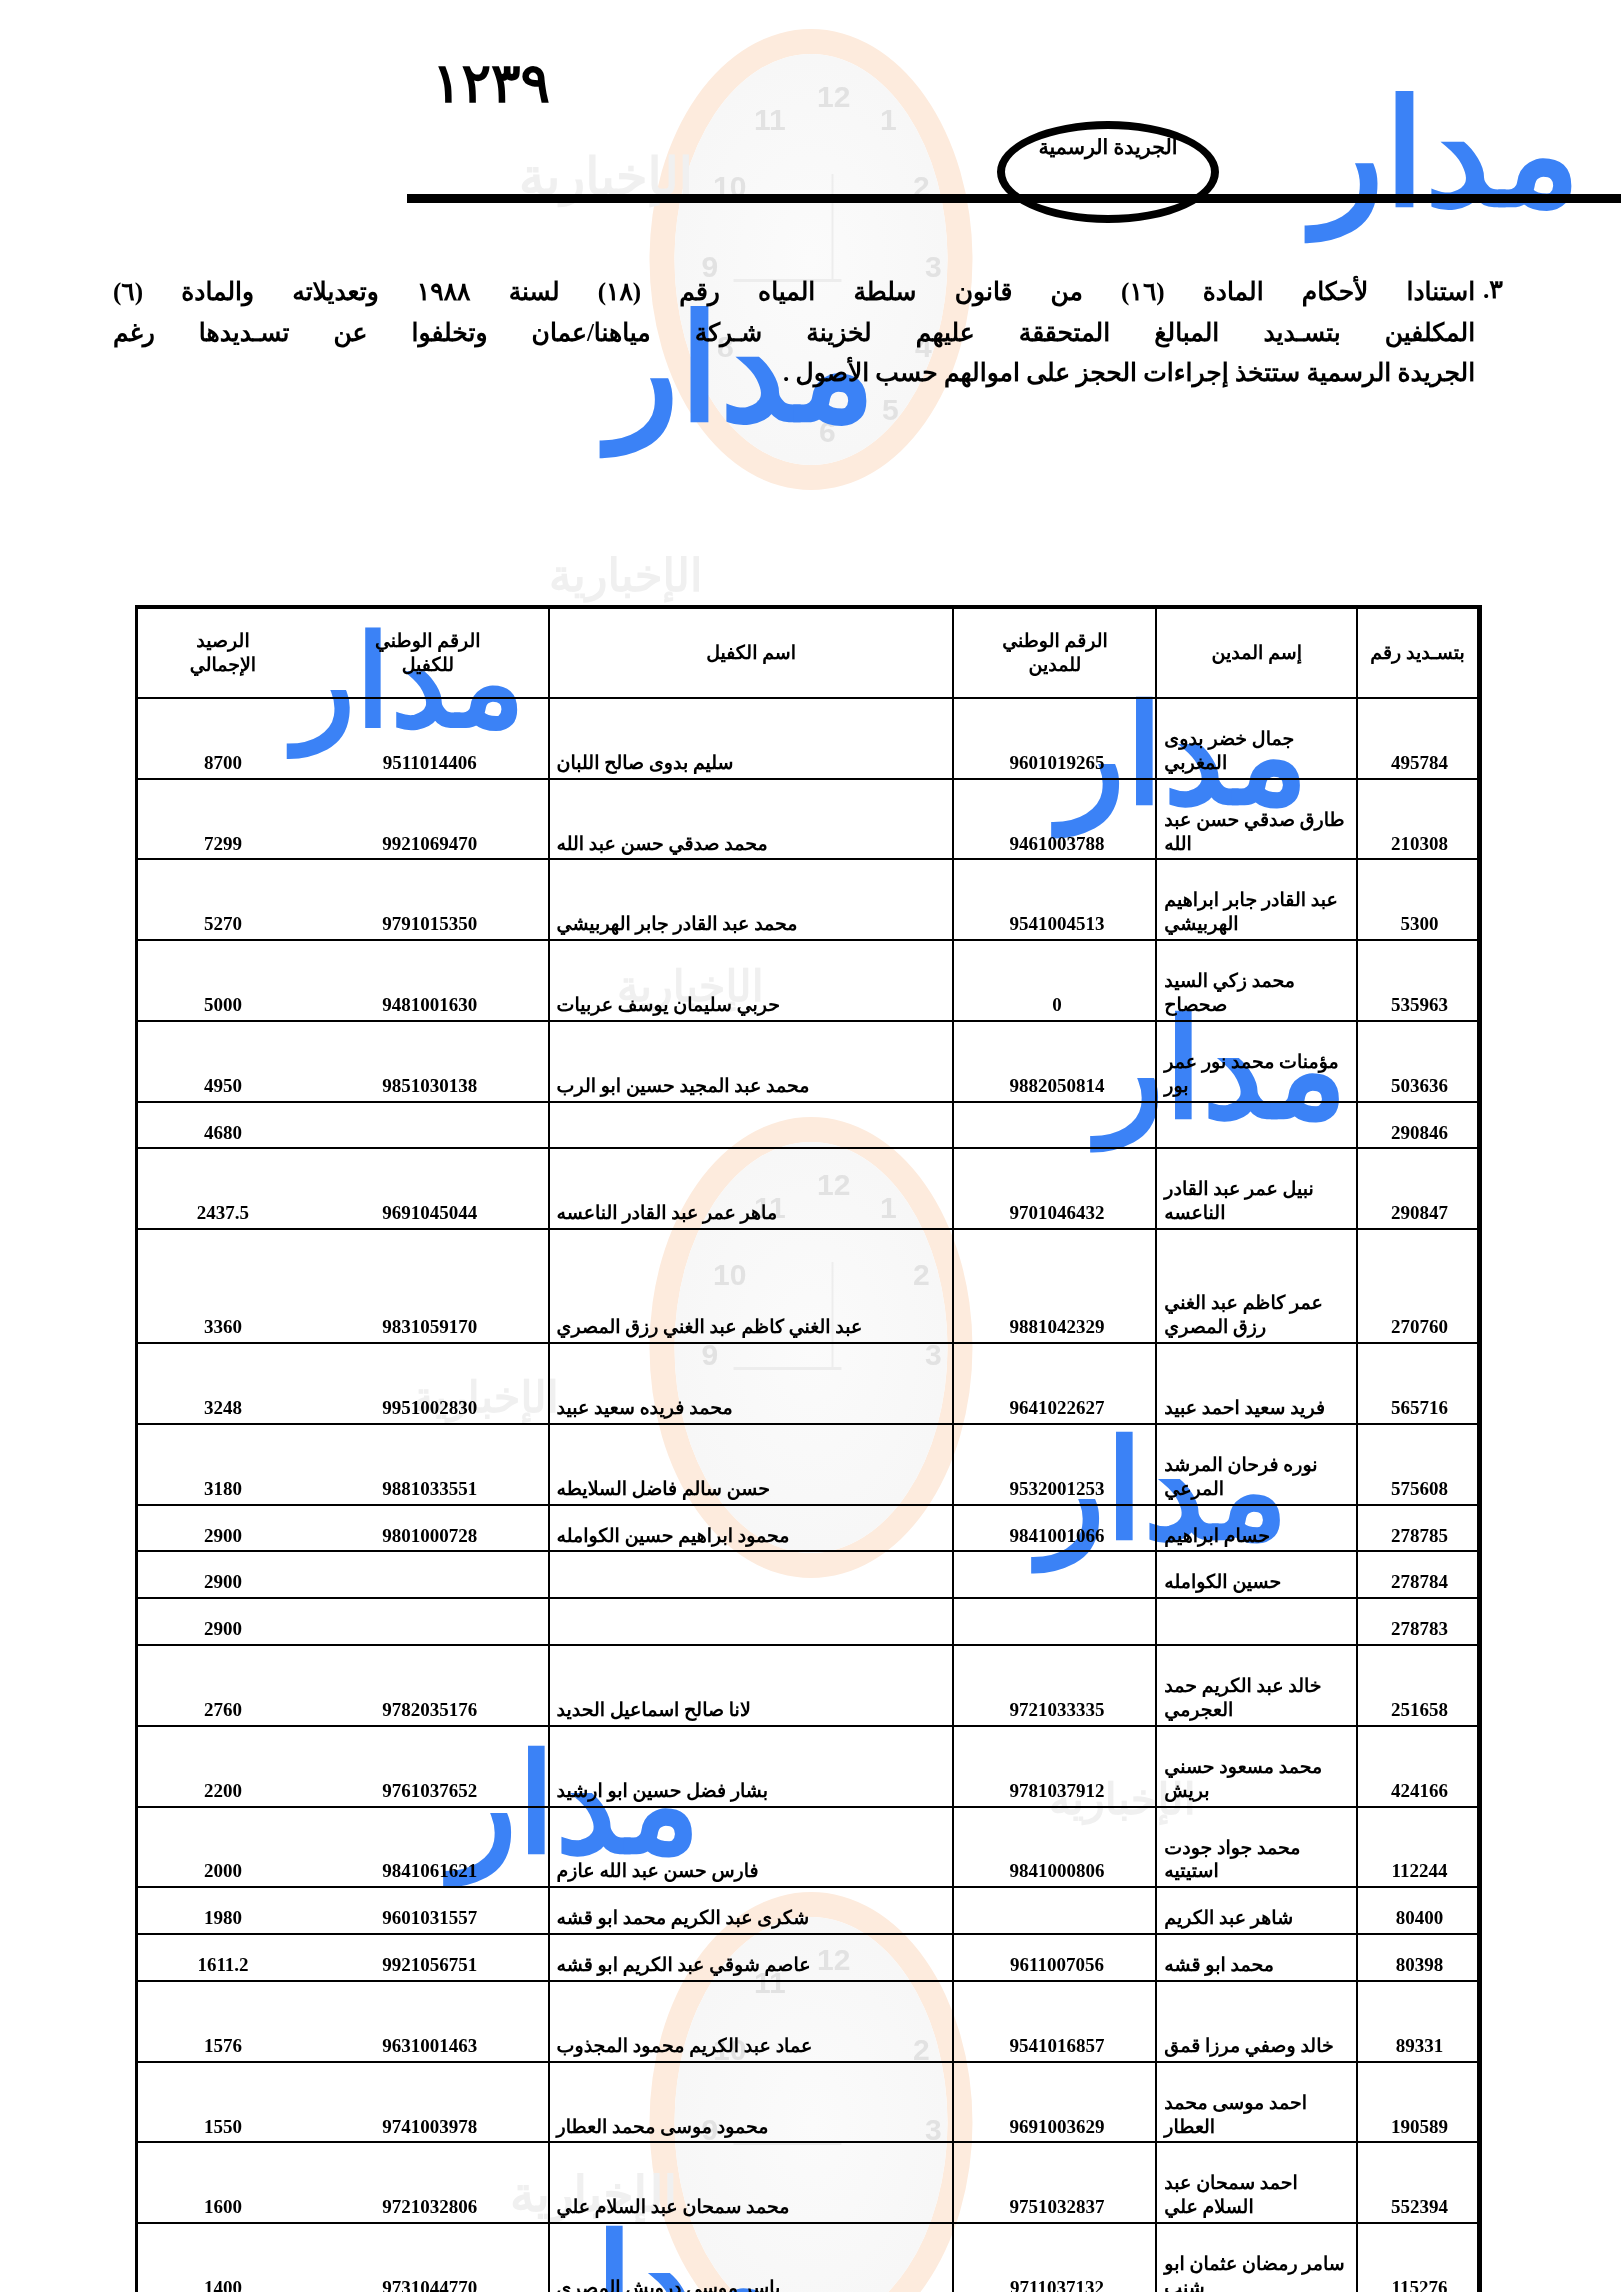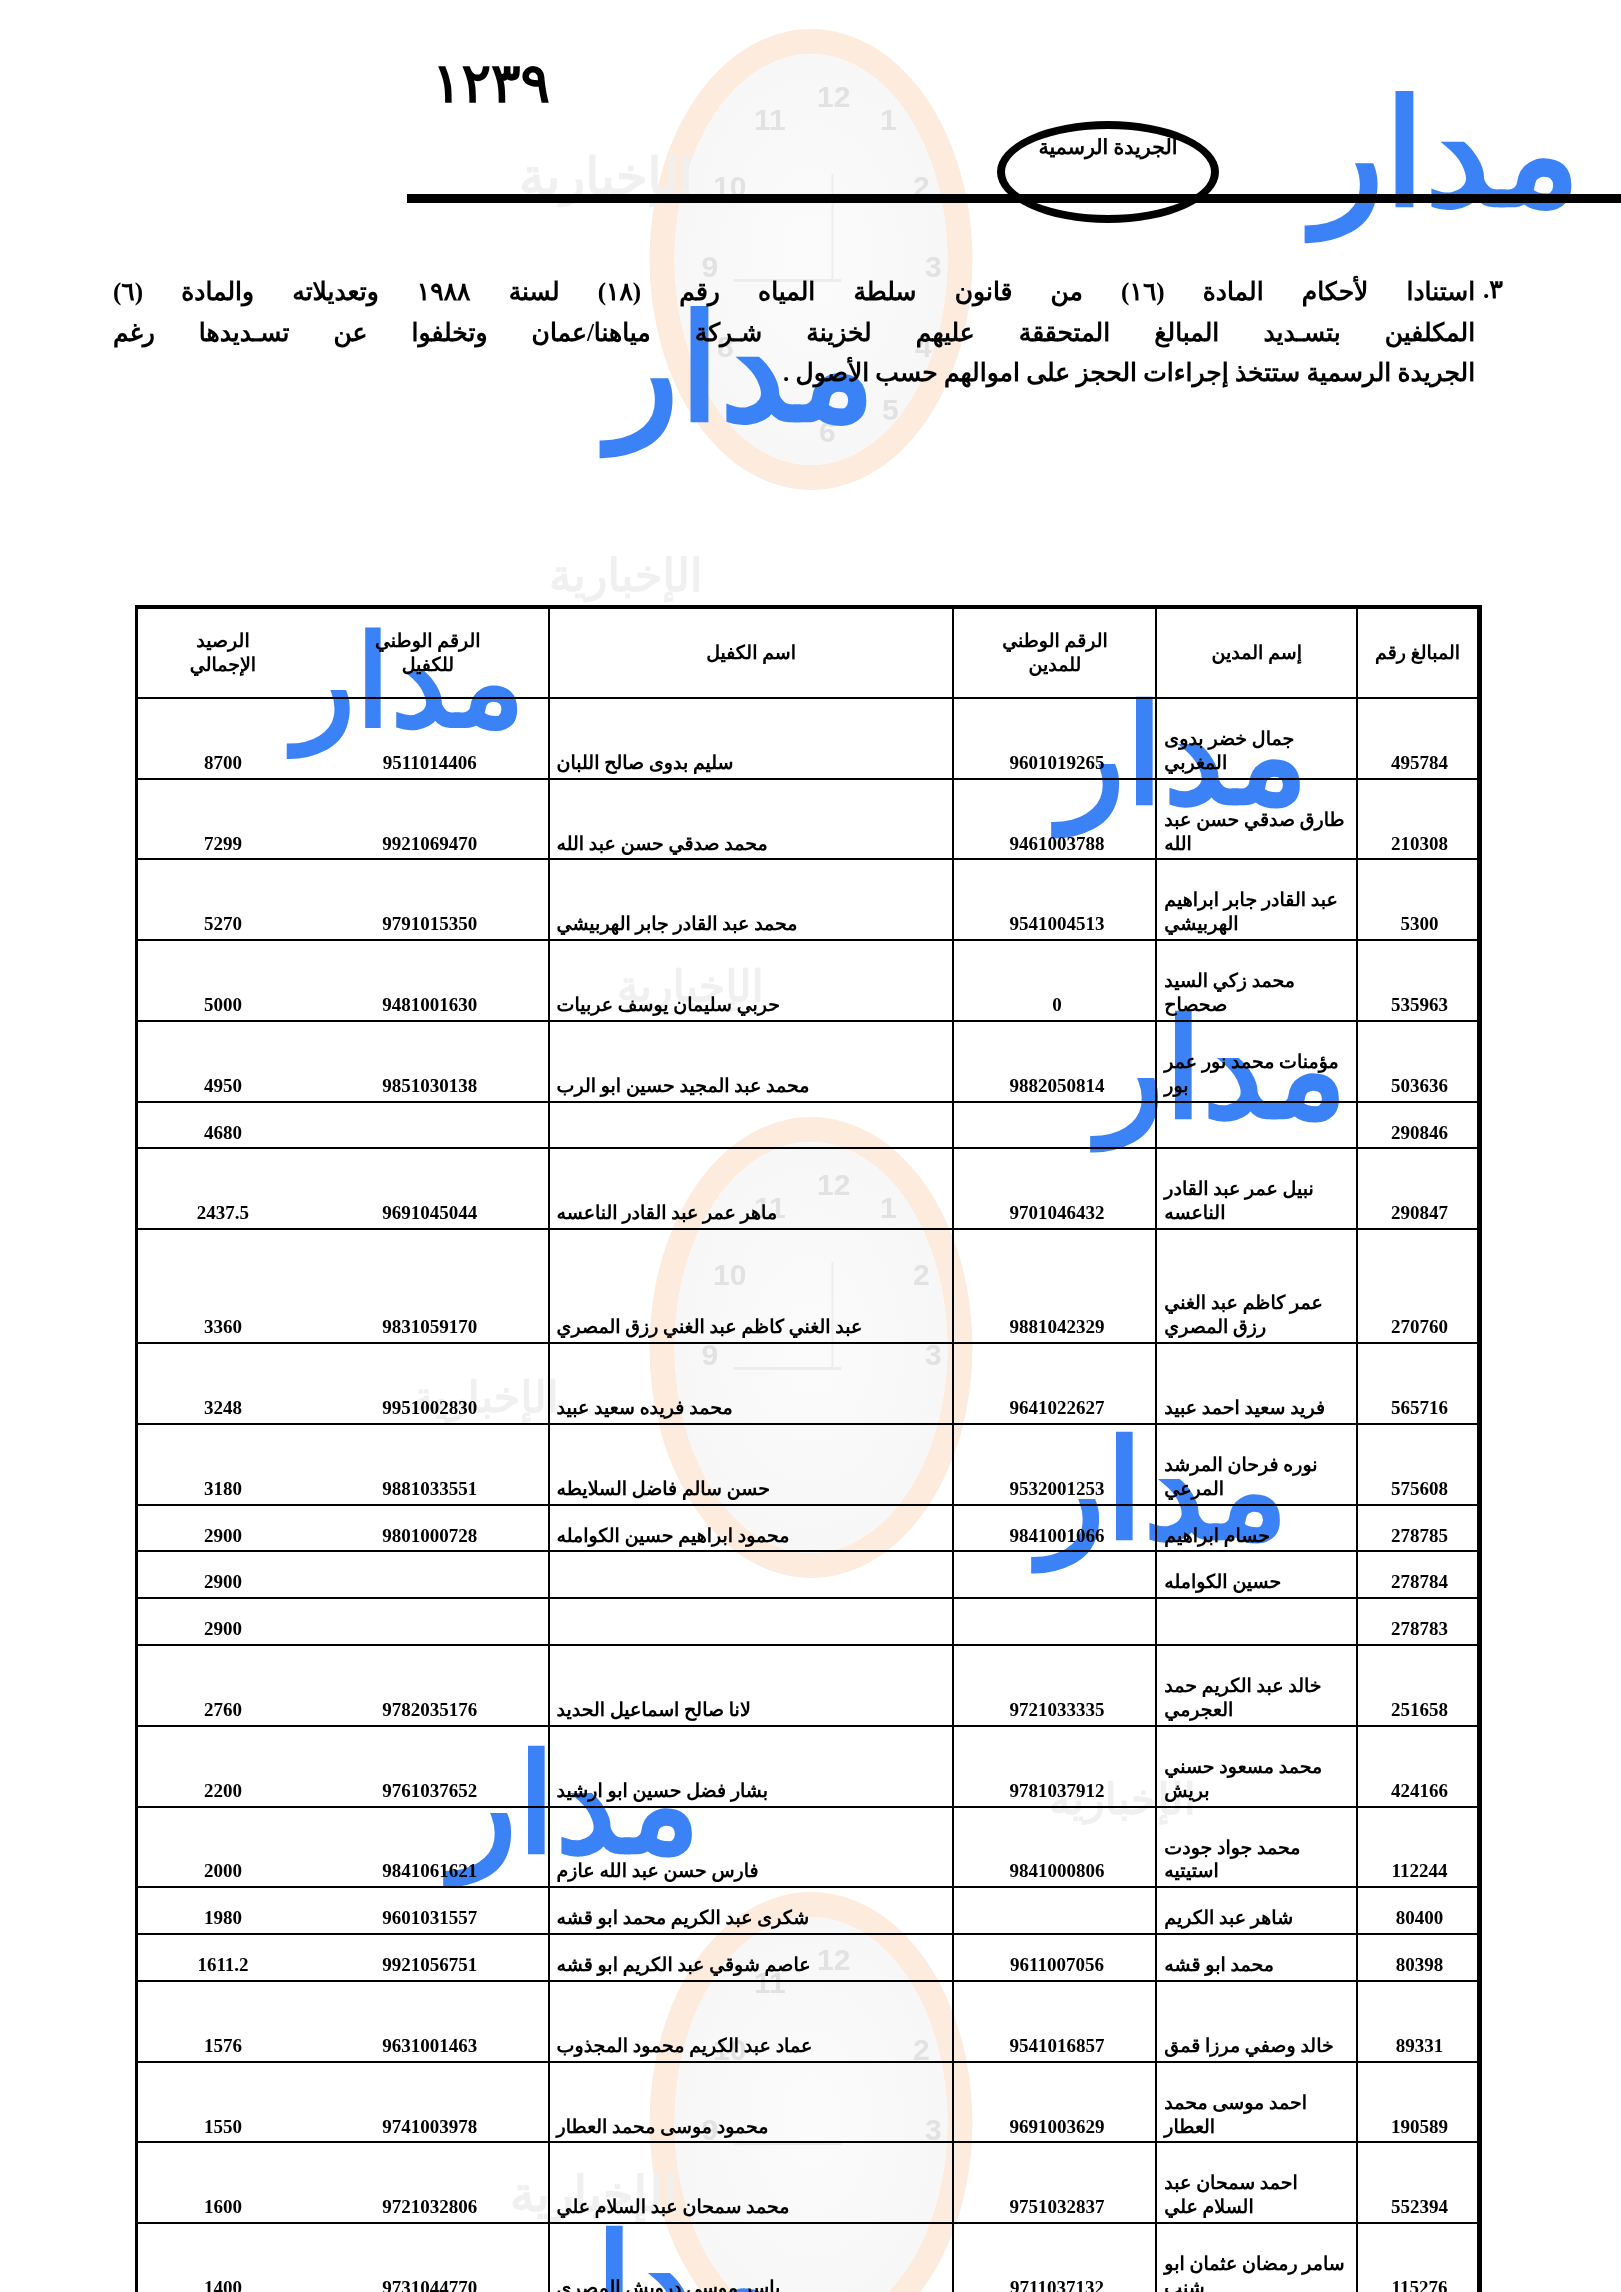--- a/index.html
+++ b/index.html
@@ -204,21 +204,21 @@
       <colgroup>
         <col class="c-sub">
           <col class="c-dname">
           <col class="c-dnid">
         <col class="c-gname">
           <col class="c-gnid">
           <col class="c-bal">
       </colgroup>
       <thead>
         <tr>
-          <th>المبالغ رقم</th>
+          <th>بتسـديد رقم</th>
           <th>إسم المدين</th>
           <th>
             <span class="hdr-2">الرقم الوطني</span>
             <span class="hdr-2">للمدين</span>
           </th>
           <th>اسم الكفيل</th>
           <th>
             <span class="hdr-2">الرقم الوطني</span>
             <span class="hdr-2">للكفيل</span>
           </th>

